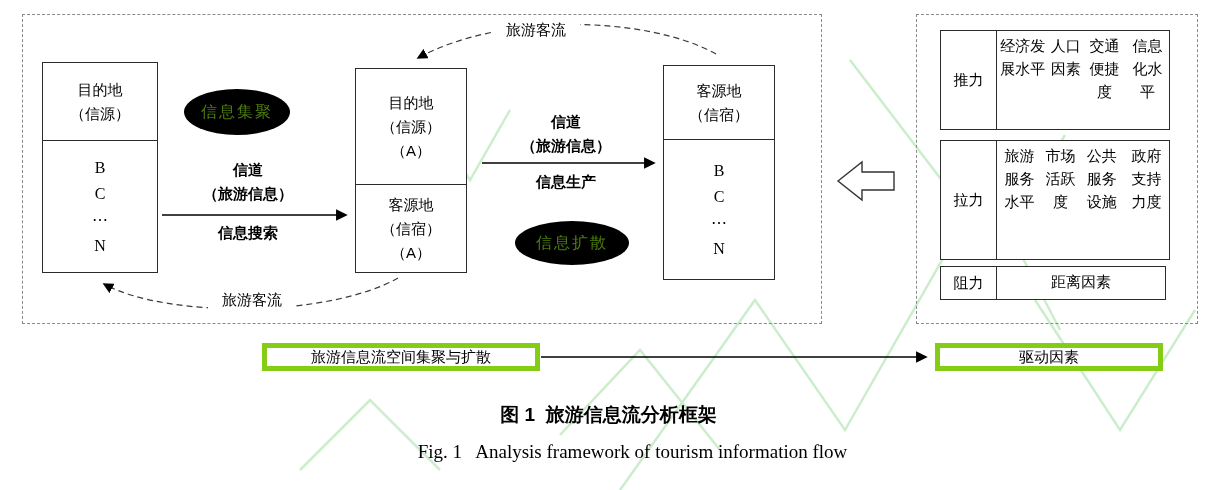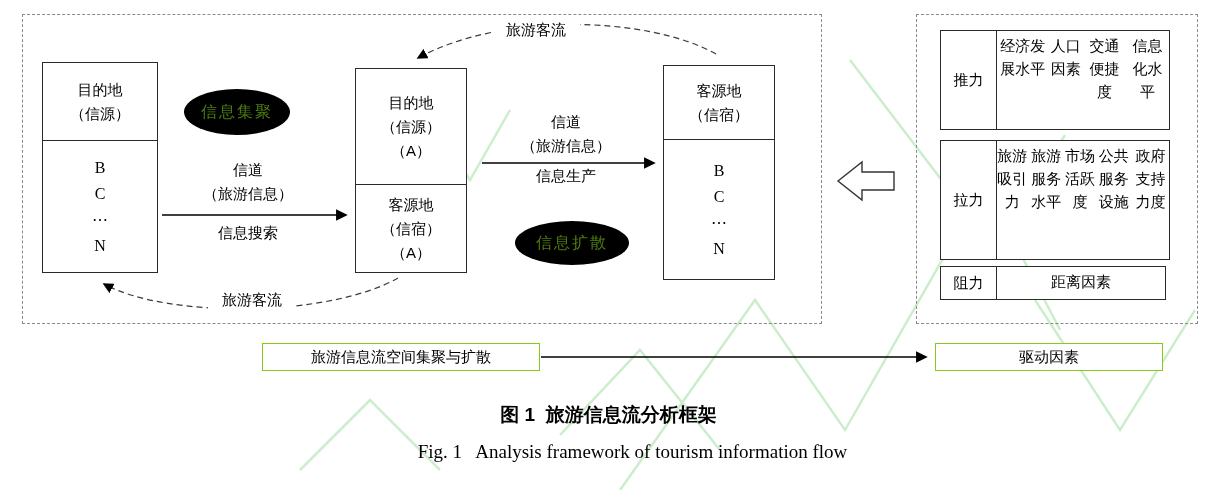--- a/index.html
+++ b/index.html
@@ -23,36 +23,36 @@
   }
   .node-items {
     flex:1; display:flex; flex-direction:column; justify-content:center;
     font-family:"Liberation Serif", serif; font-size:16px; line-height:26px;
   }
   .split-sec { display:flex; flex-direction:column; justify-content:center; font-size:15px; line-height:24px; }
   .ellipse {
     position:absolute; z-index:2; background:#000; color:#4d7c0f; border-radius:50%;
     display:flex; align-items:center; justify-content:center; font-size:16px; letter-spacing:2px;
   }
-  .lbl { position:absolute; z-index:2; text-align:center; font-size:15px; line-height:24px; }
+  .lbl { position:absolute; z-index:2; text-align:center; font-size:15px; line-height:24px;font-weight:bold; }
   .flow-lbl {
     position:absolute; z-index:3; background:#fff; text-align:center;
     font-size:15px; line-height:22px; padding:0 2px;
   }
   .panel-row { position:absolute; z-index:2; border:1px solid #2b2b2b; background:#fff; display:flex; }
   .panel-label {
     width:56px; display:flex; align-items:center; justify-content:center;
     font-size:15px; border-right:1px solid #2b2b2b;
   }
   .panel-items {
     flex:1; display:flex; flex-direction:row; justify-content:center;
     text-align:center; font-size:15px; line-height:23px; padding:3px 0;
   }
   .bottom-box {
-    position:absolute; z-index:2; border:1px solid #84cc16; background:#fff;
+    position:absolute; z-index:2; border:5px solid #84cc16; background:#fff;
     display:flex; align-items:center; justify-content:center; font-size:15px;
   }
   .caption { position:absolute; left:4px; width:100%; text-align:center; white-space:pre; z-index:2; }
   .caption-zh { top:402px; font-size:19px; font-weight:600; }
   .caption-en { top:441px; font-size:19px; font-family:"Liberation Serif", serif;padding-left:48px; }
 </style>
 </head>
 <body>
 
 <div id="canvas">
@@ -116,21 +116,21 @@
       <span>客源地</span>
       <span>（信宿）</span>
       <span>（A）</span>
     </div>
   </div>
 
   <div class="lbl" style="left:495px; top:110px; width:142px">
     <div>信道</div>
     <div>（旅游信息）</div>
   </div>
-  <div class="lbl" style="left:495px; top:164px; width:142px">信息生产</div>
+  <div class="lbl" style="left:495px; top:170px; width:142px">信息生产</div>
 
   <div class="ellipse" style="left:515px; top:221px; width:114px; height:44px">信息扩散</div>
 
   <div class="node-box" style="left:663px; top:65px; width:112px; height:215px">
     <div class="node-title" style="height:74px">
       <span>客源地</span>
       <span>（信宿）</span>
     </div>
     <div class="node-items">
       <span>B</span>
@@ -149,21 +149,20 @@
       <span>经济发展水平</span>
       <span>人口因素</span>
       <span>交通便捷度</span>
       <span>信息化水平</span>
     </div>
   </div>
 
   <div class="panel-row" style="left:940px; top:140px; width:230px; height:120px">
     <div class="panel-label">拉力</div>
     <div class="panel-items">
-      <span>旅游吸引力</span>
       <span>旅游服务水平</span>
       <span>市场活跃度</span>
       <span>公共服务设施</span>
       <span>政府支持力度</span>
     </div>
   </div>
 
   <div class="panel-row" style="left:940px; top:266px; width:226px; height:34px">
     <div class="panel-label">阻力</div>
     <div class="panel-items">

